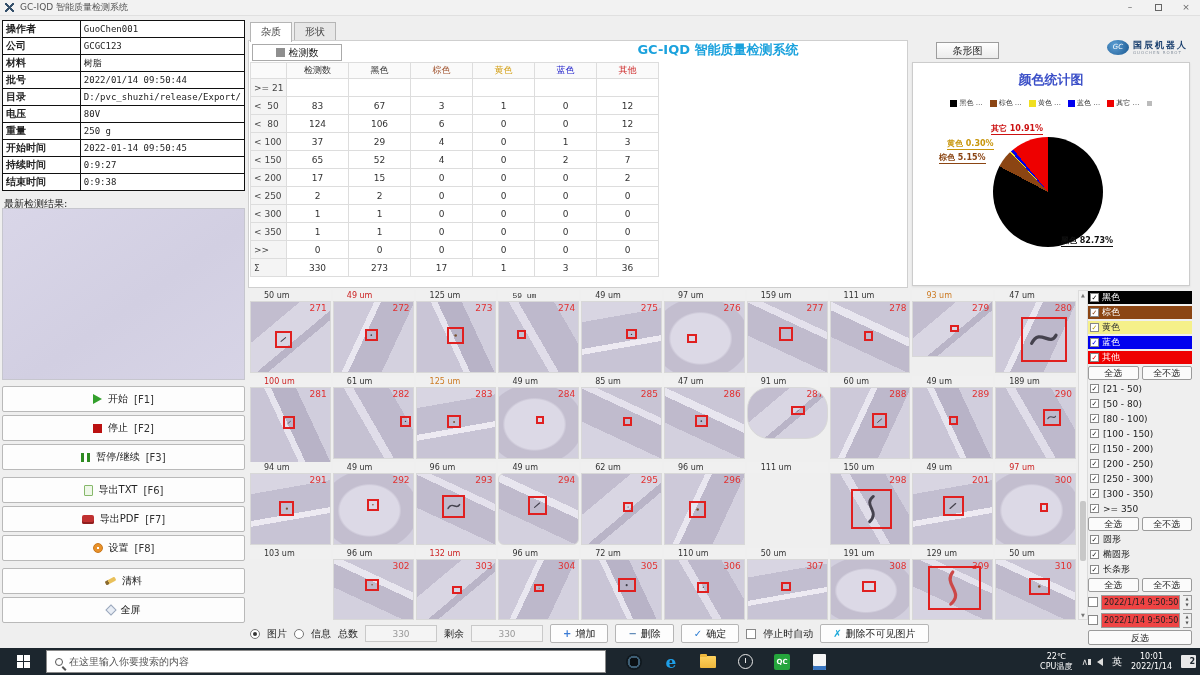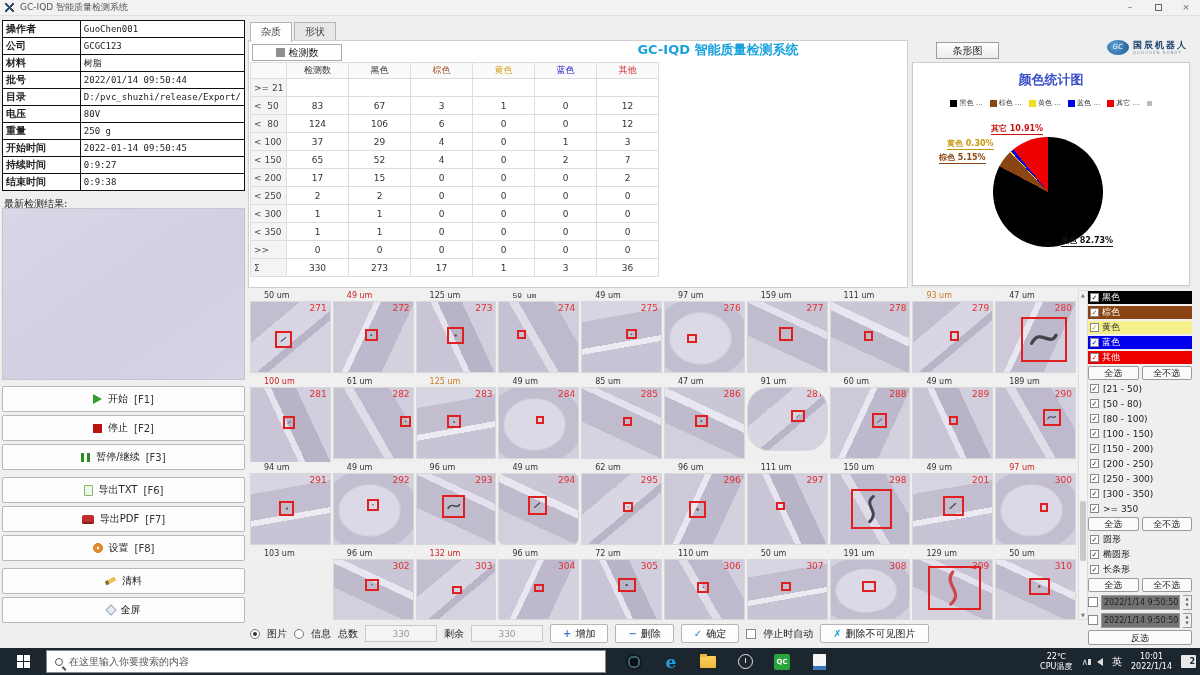--- a/index.html
+++ b/index.html
@@ -101,21 +101,21 @@
 
   
   .rpanel { position:absolute; left:1088px; top:291px; width:104px; height:356px; display:flex; flex-direction:column; gap:2px; font-size:9px; }
   .crow { height:13px; display:flex; align-items:center; gap:3px; padding-left:2px; }
   .crow .cbx { width:9px; height:9px; line-height:8px; font-size:7px; flex:none; }
   .pair { display:flex; gap:3px; }
   .sbtn { flex:1; height:14px; border:1px solid #9b9b9b; border-radius:2px; background:#fbfbfb; text-align:center; line-height:13px; font-size:9px; }
   .frow { height:13px; display:flex; align-items:center; gap:4px; padding-left:2px; }
   .frow .cbx { width:9px; height:9px; line-height:8px; font-size:7px; flex:none; }
   .daterow { height:16px; display:flex; align-items:center; gap:3px; }
-  .datefield { flex:1; height:15px; border:1px solid #9b9b9b; background:#737373; font-size:8px; line-height:14px; padding-left:2px; white-space:nowrap; overflow:hidden; }
+  .datefield { flex:1; height:15px; border:1px solid #9b9b9b; background:#ef4444; font-size:8px; line-height:14px; padding-left:2px; white-space:nowrap; overflow:hidden; }
   .spin { width:9px; height:15px; border:1px solid #9b9b9b; border-left:none; display:flex; flex-direction:column; }
   .spin span { flex:1; font-size:4px; line-height:6px; text-align:center; color:#555; background:#f0f0f0; }
   .invert-btn { height:15px; border:1px solid #9b9b9b; border-radius:2px; background:#fbfbfb; text-align:center; line-height:14px; }
 
   
   .taskbar { position:absolute; left:0; top:648px; width:1200px; height:27px; background:#1c262e; display:flex; align-items:center; color:#fff; }
   .startbtn { width:46px; height:27px; display:flex; align-items:center; justify-content:center; }
   .wingrid { display:grid; grid-template-columns:6px 6px; grid-template-rows:6px 6px; gap:1px; }
   .wingrid span { background:#fff; }
   .searchbox { width:560px; height:23px; background:#fff; border:1px solid #8a8a8a; display:flex; align-items:center; gap:6px; padding-left:8px; color:#555; }
@@ -478,21 +478,21 @@
         </div>
         <div class="tile">
           <div class="tlabel" style="color: rgb(51, 51, 51);">111 um</div>
           <div class="timg p6" style="height: 72px;">
             <span class="tid">278</span>
             <span class="dbox" style="left: 42%; top: 42%; width: 12%; height: 13.2%;"></span>
           </div>
         </div>
         <div class="tile">
           <div class="tlabel" style="color: rgb(204, 122, 34);">93 um</div>
-          <div class="timg p7" style="height: 72px;">
+          <div class="timg p7" style="height: 56px;">
             <span class="tid">279</span>
             <span class="dbox" style="left: 46%; top: 42%; width: 12%; height: 13.2%;"></span>
           </div>
         </div>
         <div class="tile">
           <div class="tlabel" style="color: rgb(51, 51, 51);">47 um</div>
           <div class="timg p0" style="height: 72px;">
             <span class="tid">280</span>
             <span class="dbox" style="left: 32%; top: 22%; width: 58%; height: 63.8%;">
               <svg viewBox="0 0 20 20">
@@ -556,21 +556,21 @@
             <span class="tid">286</span>
             <span class="dbox" style="left: 38%; top: 38%; width: 16%; height: 17.6%;">
               <svg viewBox="0 0 20 20">
                 <circle cx="10" cy="10" r="2" fill="#3c3c46"></circle>
               </svg>
             </span>
           </div>
         </div>
         <div class="tile">
           <div class="tlabel" style="color: rgb(51, 51, 51);">91 um</div>
-          <div class="timg p7" style="height: 64px; border-radius: 22px;">
+          <div class="timg p7" style="height: 52px; border-radius: 22px;">
             <span class="tid">287</span>
             <span class="dbox" style="left: 55%; top: 35%; width: 18%; height: 19.8%;">
               <svg viewBox="0 0 20 20">
                 <path d="M6 13 L13 7" fill="none" stroke="#45424e" stroke-width="1.6" stroke-linecap="round"></path>
               </svg>
             </span>
           </div>
         </div>
         <div class="tile">
           <div class="tlabel" style="color: rgb(51, 51, 51);">60 um</div>
@@ -664,24 +664,20 @@
             <span class="tid">296</span>
             <span class="dbox" style="left: 30%; top: 38%; width: 22%; height: 24.2%;">
               <svg viewBox="0 0 20 20">
                 <circle cx="10" cy="10" r="2" fill="#7a5230"></circle>
               </svg>
             </span>
           </div>
         </div>
         <div class="tile">
           <div class="tlabel" style="color: rgb(51, 51, 51);">111 um</div>
-          <div class="timg p1" style="height: 72px;">
-            <span class="tid">297</span>
-            <span class="dbox" style="left: 36%; top: 40%; width: 11%; height: 12.1%;"></span>
-          </div>
         </div>
         <div class="tile">
           <div class="tlabel" style="color: rgb(51, 51, 51);">150 um</div>
           <div class="timg p2" style="height: 72px;">
             <span class="tid">298</span>
             <span class="dbox" style="left: 26%; top: 22%; width: 52%; height: 57.2%;">
               <svg viewBox="0 0 20 20">
                 <path d="M11 3 C5 8 15 11 9 17" fill="none" stroke="#45424e" stroke-width="1.6" stroke-linecap="round"></path>
               </svg>
             </span>

